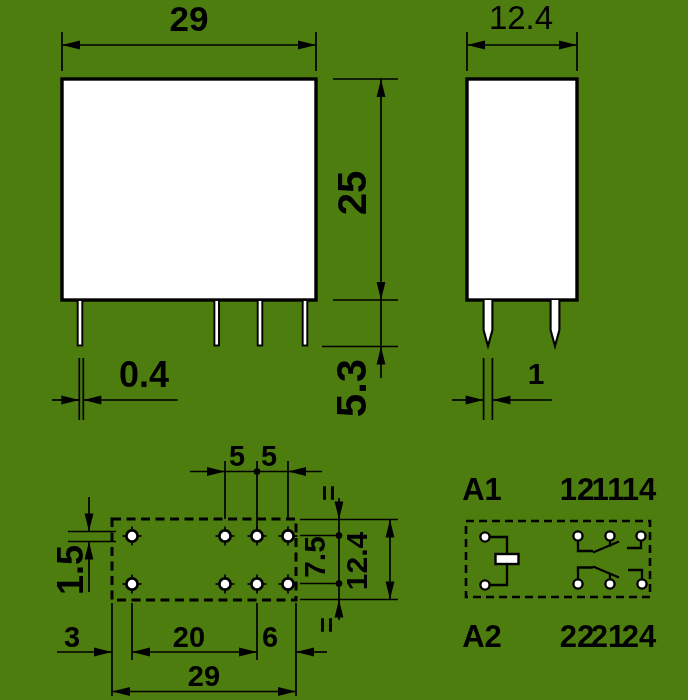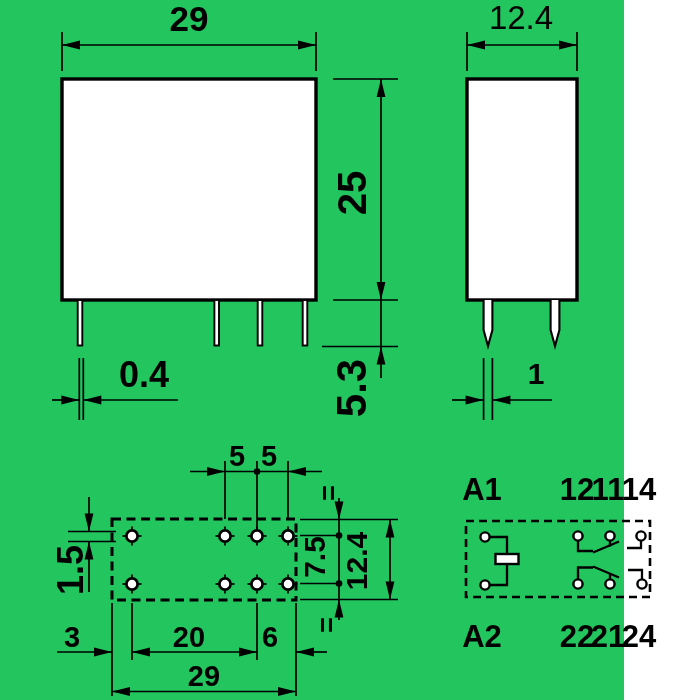--- a/index.html
+++ b/index.html
@@ -1,16 +1,16 @@
 <!DOCTYPE html>
 <html><head>
 <meta charset="utf-8">
 <style>
   html,body{margin:0;padding:0;background:#ffffff;}
-  .stage{width:624px;height:700px;background:#22c55e;position:relative;}
+  .stage{width:688px;height:700px;background:#4d7c0f;position:relative;}
   svg{display:block;}
   svg text{font-family:"Liberation Sans","DejaVu Sans",sans-serif;fill:#000;}
   .body-outline{fill:#ffffff;stroke:#000;stroke-width:3.4;}
   .pin{fill:#ffffff;stroke:#000;stroke-width:1.9;}
   .pin-pointed{fill:#ffffff;stroke:#000;stroke-width:2.1;stroke-linejoin:miter;}
   .thin{stroke:#000;stroke-width:1.7;fill:none;}
   .med{stroke:#000;stroke-width:2.3;fill:none;}
   .arrow{fill:#000;stroke:none;}
   .dot{fill:#000;stroke:none;}
   .dash-rect{fill:none;stroke:#000;stroke-width:3;stroke-dasharray:9 5.5;}

